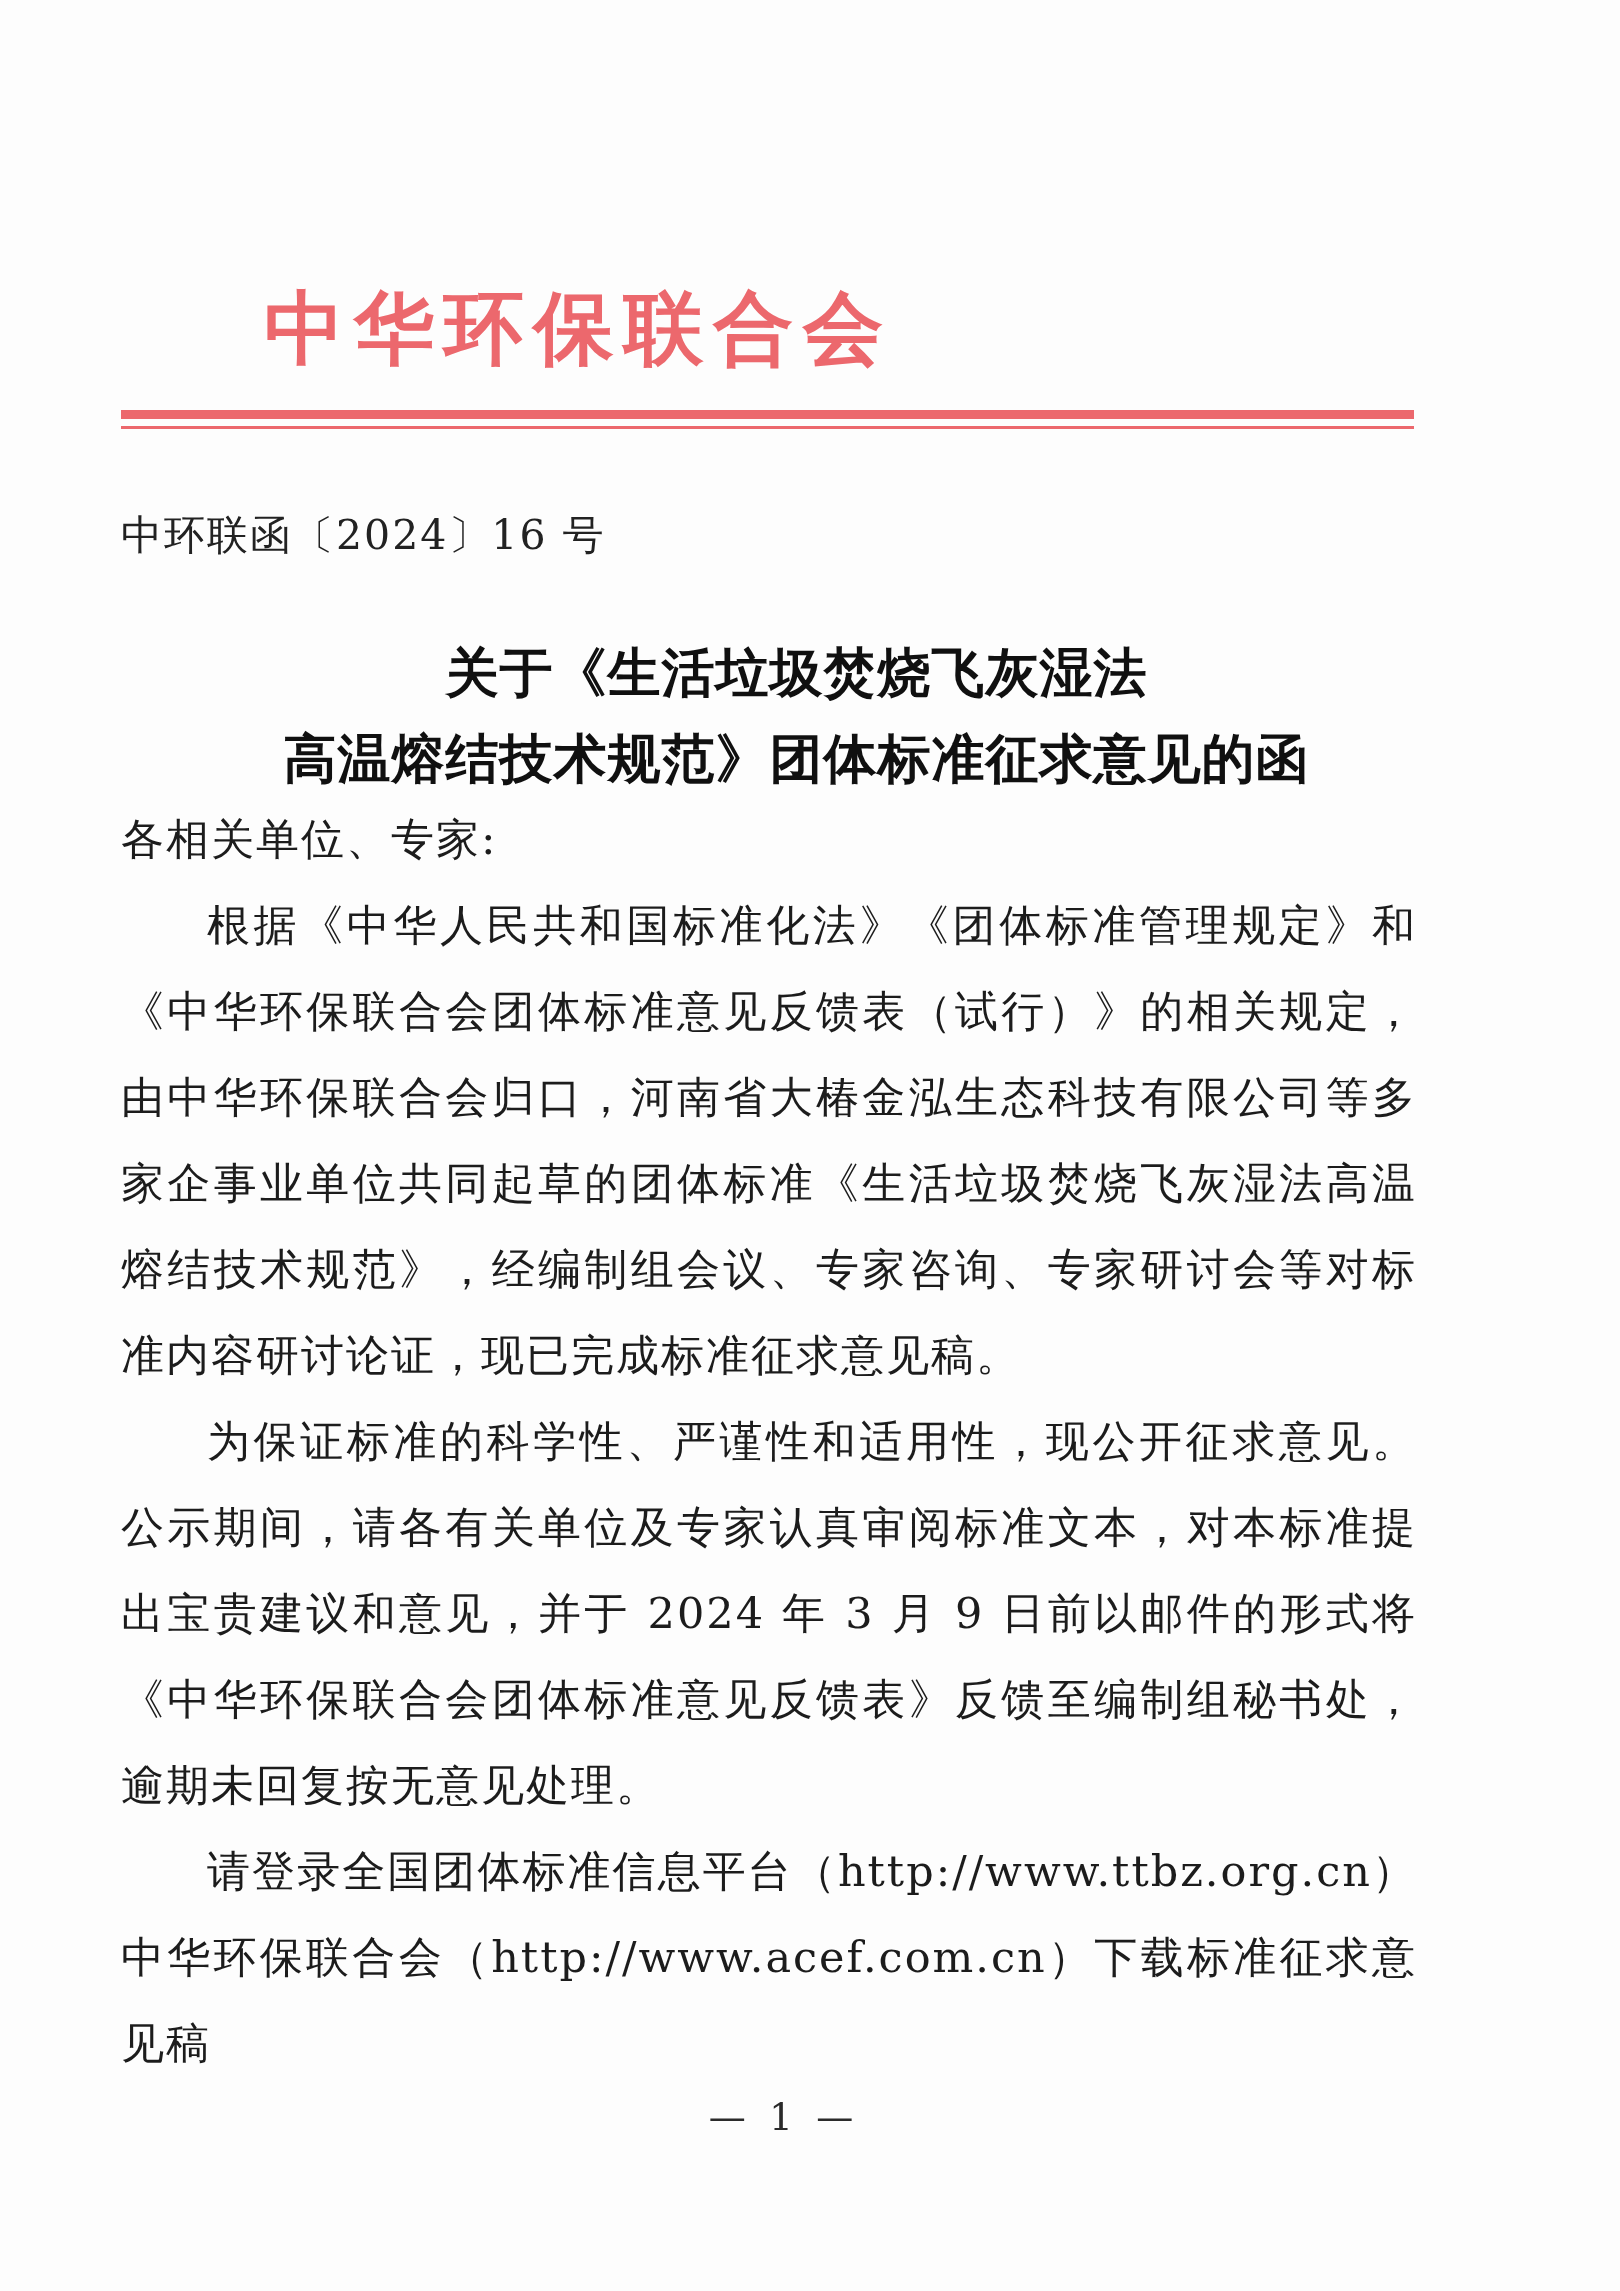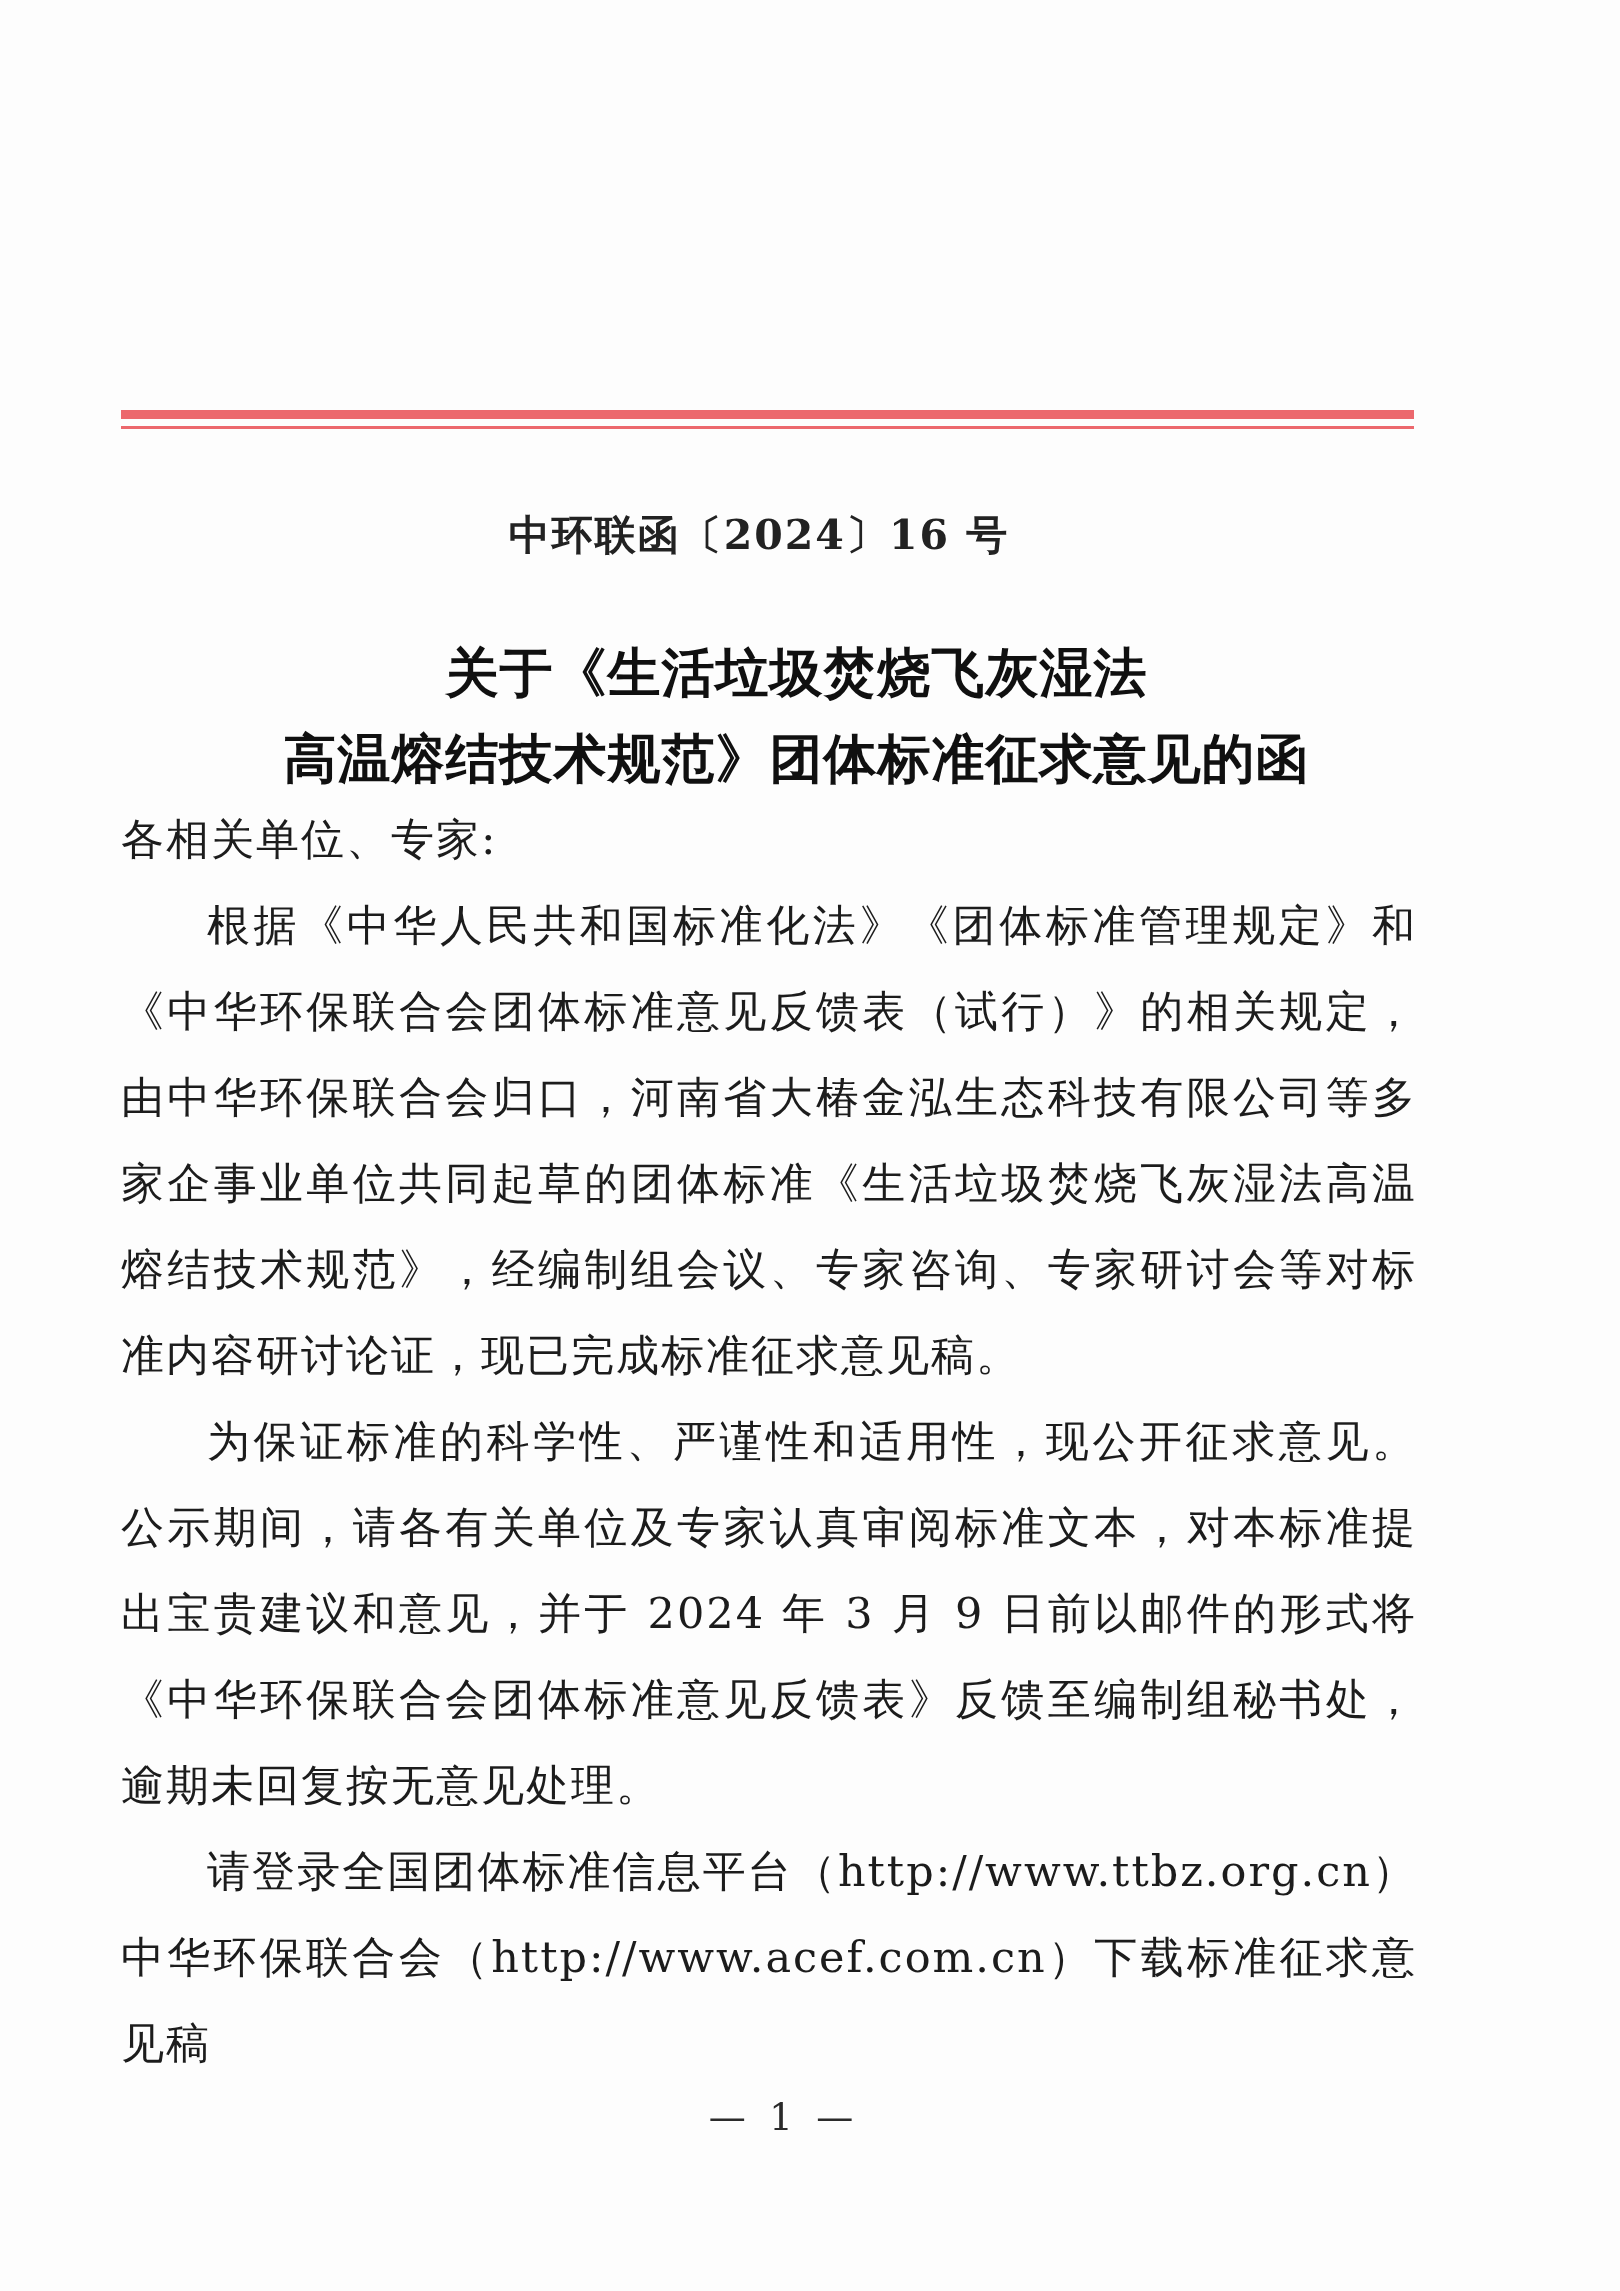--- a/index.html
+++ b/index.html
@@ -37,25 +37,24 @@
     height: 6.9px;
     border-top: 9.8px solid var(--accent, #ec686d);
     border-bottom: 3.9px solid var(--accent, #ec686d);
   }
   
   .doc-number {
     position: absolute;
     top: 508px;
     left: 121px;
     width: 1276px;
-    text-align: center;
+    text-align: left;
     font-size: 41px;
     color: #222;
     letter-spacing: 2px;
-    font-weight: bold;
   }
   
   .doc-title {
     position: absolute;
     top: 629px;
     left: 0;
     width: 1509px;
     text-align: center;
     font-size: 53px;
     font-weight: bold;
@@ -93,20 +92,21 @@
     font-size: 37px;
     color: #2a2a2a;
     letter-spacing: 5.9px;
   }
 </style>
 </head>
 <body>
 
 <div class="page">
 
+  <div class="org-name">中华环保联合会</div>
 
   <div class="header-rule"></div>
 
   <div class="doc-number">中环联函〔2024〕16 号</div>
 
   <div class="doc-title">
     <div>关于《生活垃圾焚烧飞灰湿法</div>
     <div>高温熔结技术规范》团体标准征求意见的函</div>
   </div>
 

